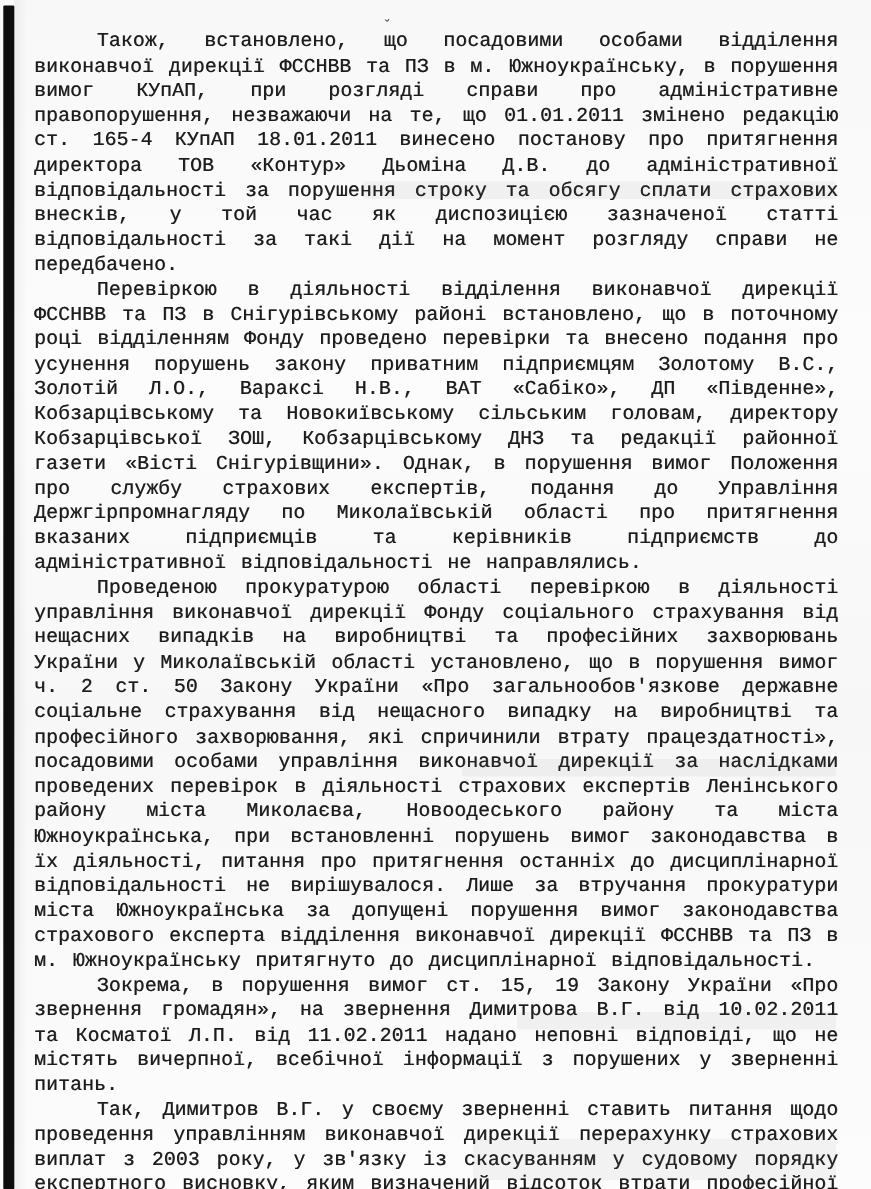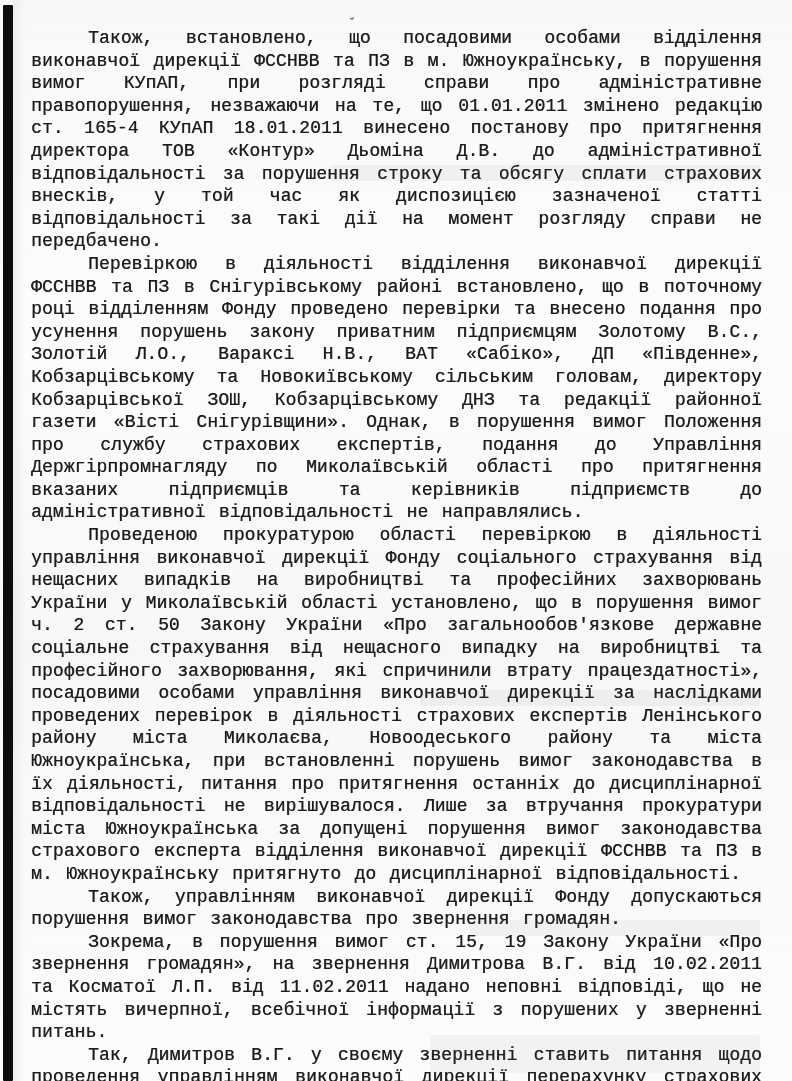--- a/index.html
+++ b/index.html
@@ -84,21 +84,20 @@
 <div class="scan-page">
   <div class="edge-bar"></div>
   <div class="edge-shade"></div>
   <span class="stray-mark">ˇ</span>
 
   <div class="doc-body">
 
   <p>Також, встановлено, що посадовими особами відділення виконавчої дирекції ФССНВВ та ПЗ в м. Южноукраїнську, в порушення вимог КУпАП, при розгляді справи про адміністративне правопорушення, незважаючи на те, що 01.01.2011 змінено редакцію ст. 165-4 КУпАП 18.01.2011 винесено постанову про притягнення директора ТОВ «Контур» Дьоміна Д.В. до адміністративної відповідальності за порушення строку та обсягу сплати страхових внесків, у той час як диспозицією зазначеної статті відповідальності за такі дії на момент розгляду справи не передбачено.</p>
       <p>Перевіркою в діяльності відділення виконавчої дирекції ФССНВВ та ПЗ в Снігурівському районі встановлено, що в поточному році відділенням Фонду проведено перевірки та внесено подання про усунення порушень закону приватним підприємцям Золотому В.С., Золотій Л.О., Вараксі Н.В., ВАТ «Сабіко», ДП «Південне», Кобзарцівському та Новокиївському сільським головам, директору Кобзарцівської ЗОШ, Кобзарцівському ДНЗ та редакції районної газети «Вісті Снігурівщини». Однак, в порушення вимог Положення про службу страхових експертів, подання до Управління Держгірпромнагляду по Миколаївській області про притягнення вказаних підприємців та керівників підприємств до адміністративної відповідальності не направлялись.</p>
       <p>Проведеною прокуратурою області перевіркою в діяльності управління виконавчої дирекції Фонду соціального страхування від нещасних випадків на виробництві та професійних захворювань України у Миколаївській області установлено, що в порушення вимог ч. 2 ст. 50 Закону України «Про загальнообов'язкове державне соціальне страхування від нещасного випадку на виробництві та професійного захворювання, які спричинили втрату працездатності», посадовими особами управління виконавчої дирекції за наслідками проведених перевірок в діяльності страхових експертів Ленінського району міста Миколаєва, Новоодеського району та міста Южноукраїнська, при встановленні порушень вимог законодавства в їх діяльності, питання про притягнення останніх до дисциплінарної відповідальності не вирішувалося. Лише за втручання прокуратури міста Южноукраїнська за допущені порушення вимог законодавства страхового експерта відділення виконавчої дирекції ФССНВВ та ПЗ в м. Южноукраїнську притягнуто до дисциплінарної відповідальності.</p>
-      <p>Також, управлінням виконавчої дирекції Фонду допускаються порушення вимог законодавства про звернення громадян.</p>
       <p>Зокрема, в порушення вимог ст. 15, 19 Закону України «Про звернення громадян», на звернення Димитрова В.Г. від 10.02.2011 та Косматої Л.П. від 11.02.2011 надано неповні відповіді, що не містять вичерпної, всебічної інформації з порушених у зверненні питань.</p>
       <p>Так, Димитров В.Г. у своєму зверненні ставить питання щодо проведення управлінням виконавчої дирекції перерахунку страхових виплат з 2003 року, у зв'язку із скасуванням у судовому порядку експертного висновку, яким визначений відсоток втрати професійної працездатності.</p>
     </div>
 
   <div class="smudge s1"></div>
   <div class="smudge s2"></div>
   <div class="smudge s3"></div>
   <div class="smudge s4"></div>
 </div>
 

